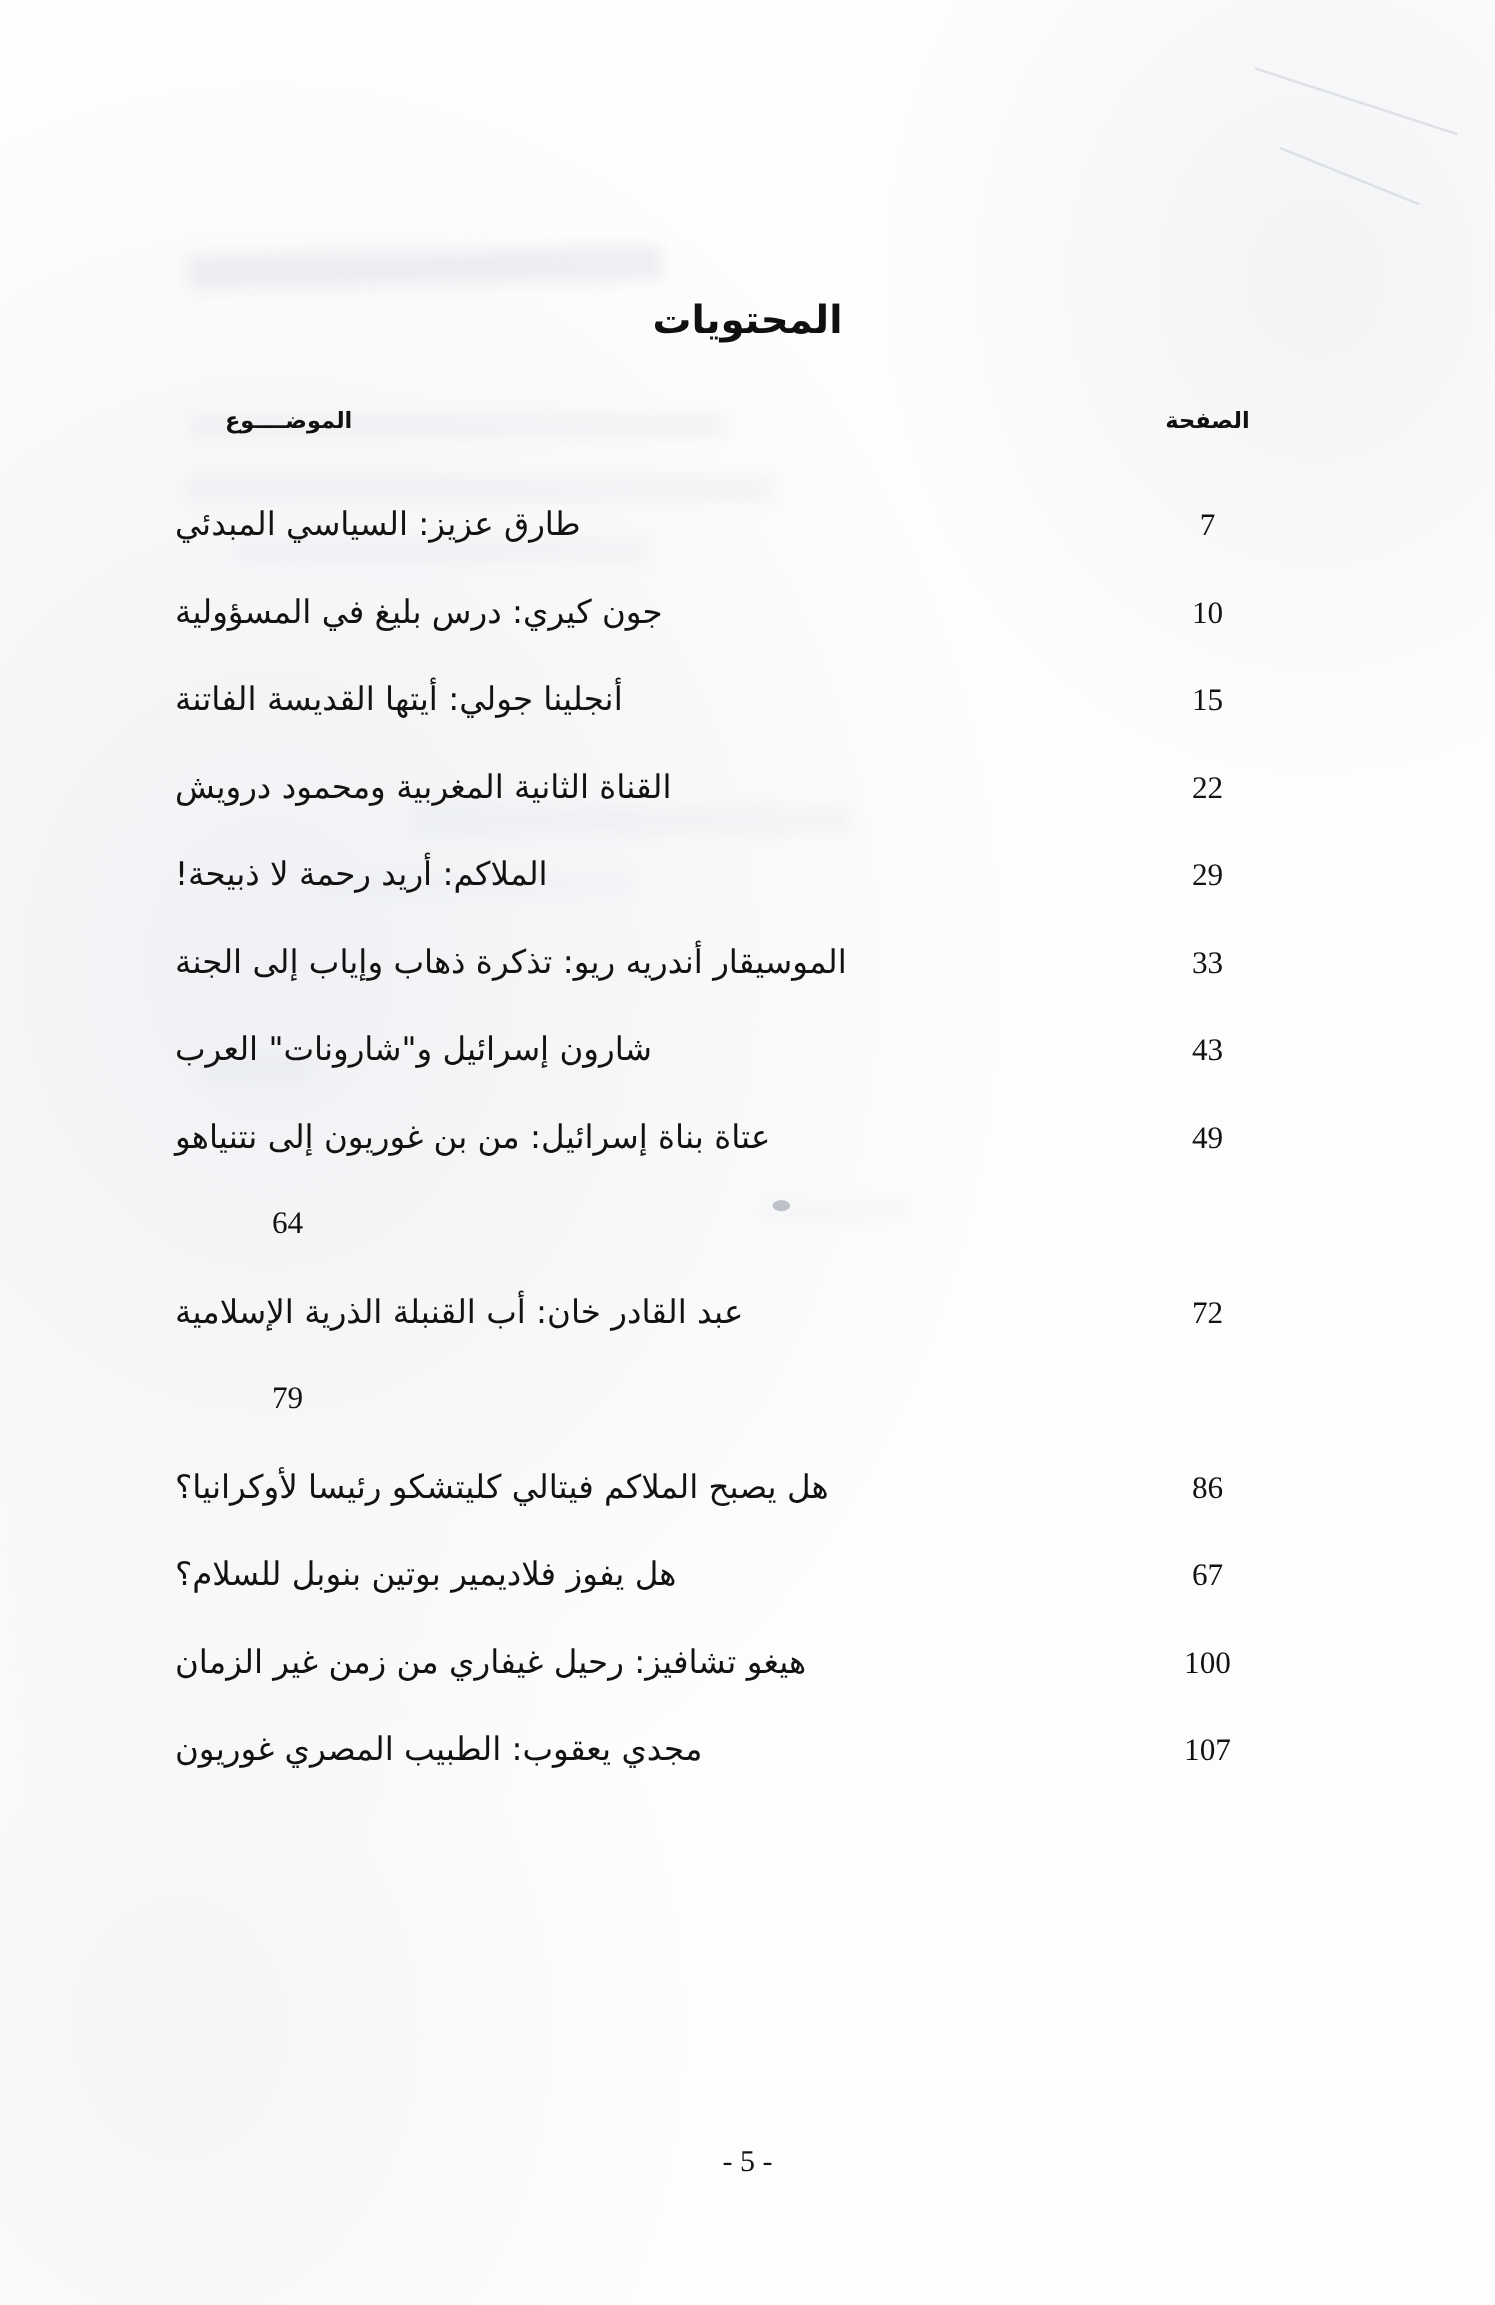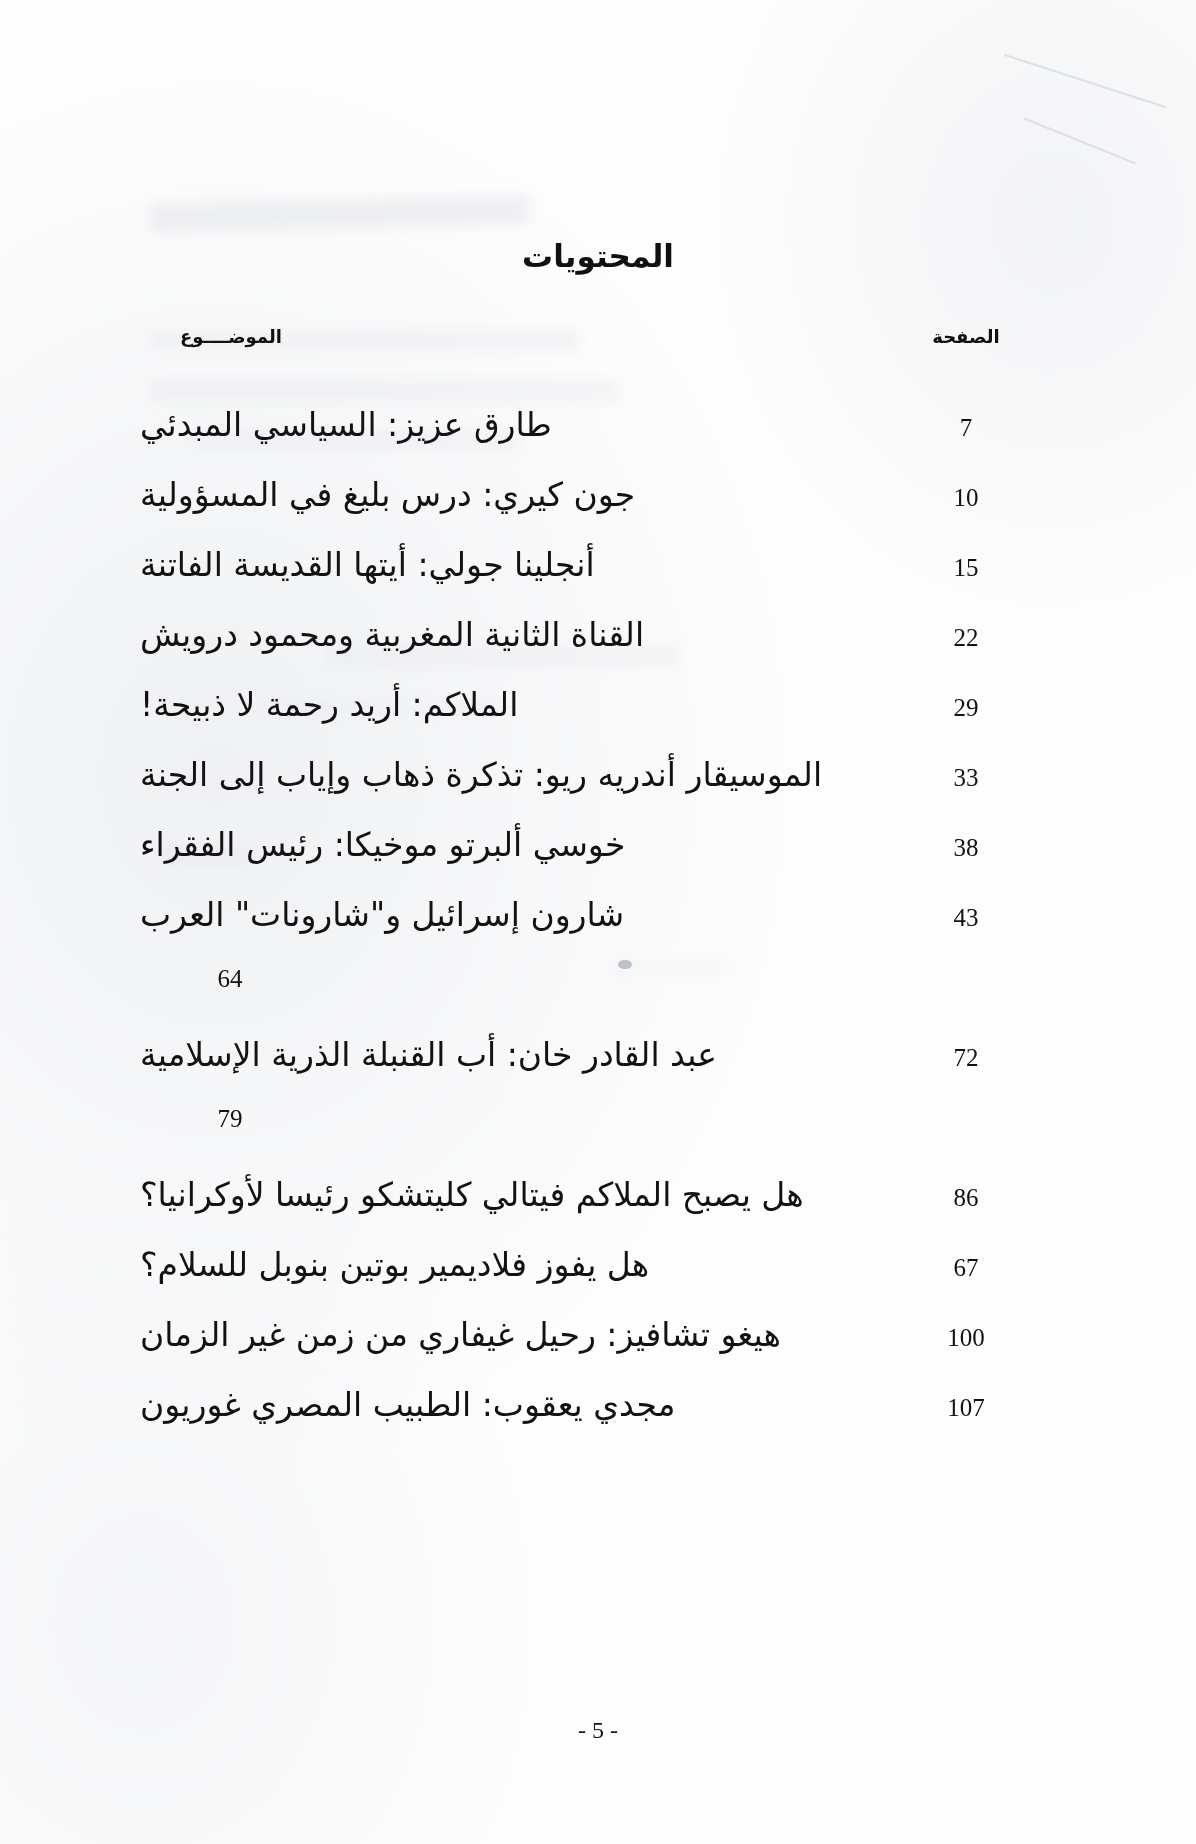--- a/index.html
+++ b/index.html
@@ -98,21 +98,21 @@
     right: 140px;
   }
   .toc-row {
     display: flex;
     flex-direction: row-reverse;
     align-items: baseline;
     justify-content: space-between;
     height: 70px;
   }
   .toc-title {
-    font-size: 33px;
+    font-size: 26px;
     color: #121212;
     white-space: nowrap;
     letter-spacing: 0px;
   }
   .toc-page {
     width: 180px;
     text-align: center;
     font-size: 25px;
     color: #121212;
     font-family: "Liberation Serif", serif;
@@ -179,30 +179,30 @@
       <div class="toc-row">
         <div class="toc-title">الملاكم: أريد رحمة لا ذبيحة!</div>
         <div class="toc-page">29</div>
       </div>
 
       <div class="toc-row">
         <div class="toc-title">الموسيقار أندريه ريو: تذكرة ذهاب وإياب إلى الجنة</div>
         <div class="toc-page">33</div>
       </div>
 
-      <div class="toc-row">
-        <div class="toc-title">خوسي ألبرتو موخيكا: رئيس الفقراء</div>
-        <div class="toc-page">38</div>
-      </div>
 
       <div class="toc-row">
         <div class="toc-title">شارون إسرائيل و"شارونات" العرب</div>
         <div class="toc-page">43</div>
       </div>
 
+      <div class="toc-row">
+        <div class="toc-title">عتاة بناة إسرائيل: من بن غوريون إلى نتنياهو</div>
+        <div class="toc-page">49</div>
+      </div>
 
       <div class="toc-row">
         <div class="toc-page">64</div>
       </div>
 
       <div class="toc-row">
         <div class="toc-title">عبد القادر خان: أب القنبلة الذرية الإسلامية</div>
         <div class="toc-page">72</div>
       </div>
 

